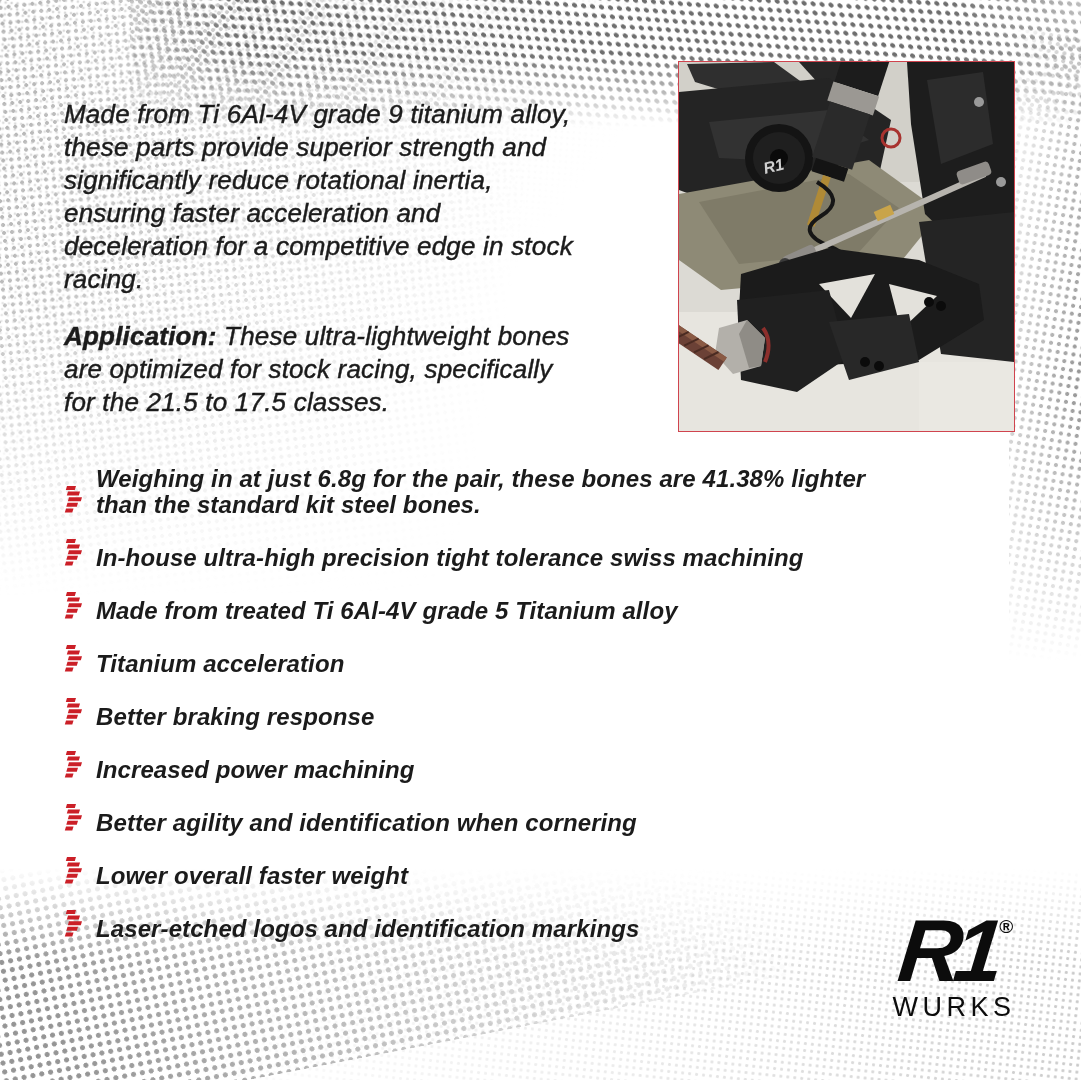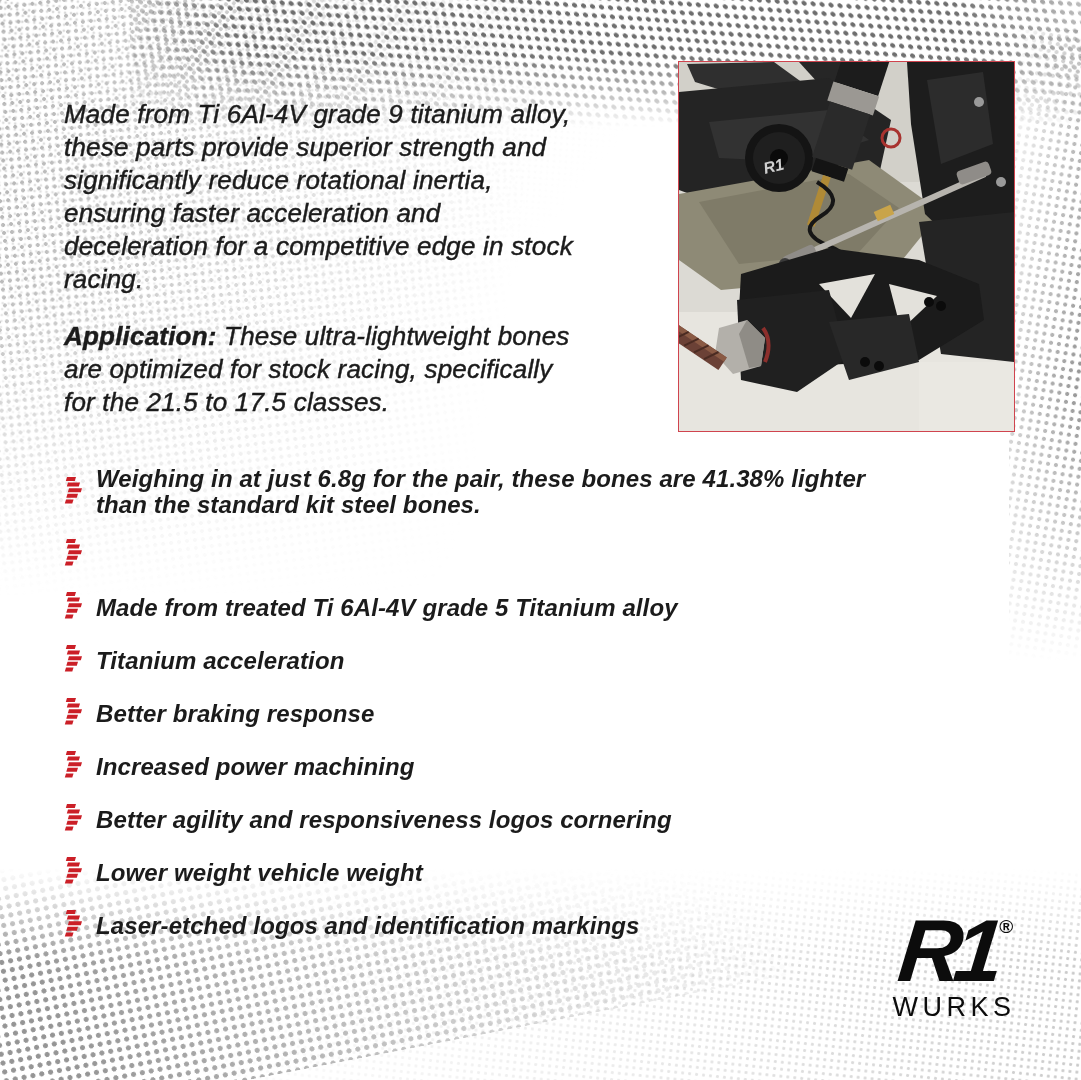--- a/index.html
+++ b/index.html
@@ -47,21 +47,21 @@
   
   .para{position:absolute;left:64px;width:516px;font-style:italic;
     font-size:26px;line-height:33px;letter-spacing:.2px;
     -webkit-text-stroke:.45px currentColor;}
   .intro{top:72px;}
   .application{top:294px;}
   .app-label{font-weight:700;}
   
   .bullets{position:absolute;left:60px;top:466px;width:900px;
     list-style:none;margin:0;padding:0;}
-  .bullet{display:flex;align-items:center;margin-bottom:20px;
+  .bullet{display:flex;align-items:flex-end;margin-bottom:20px;
     font-style:italic;font-weight:700;font-size:24px;line-height:26px;letter-spacing:.1px;}
   .chev{flex:0 0 22px;margin-right:14px;margin-top:1px;color:var(--accent,#cb1f27);}
   .btext{max-width:820px;}
   
   .photo{position:absolute;left:678px;top:61px;width:337px;height:371px;margin:0;
     border:1.5px solid var(--photo_border,#d0444e);box-sizing:border-box;background:#dcdad4;}
   .photo svg{display:block;width:100%;height:100%;}
   
   .logo{position:absolute;left:876px;top:914px;width:156px;text-align:center;color:#0c0c0c;}
   .r1row{white-space:nowrap;}
@@ -183,20 +183,21 @@
     <li class="bullet">
       <span class="chev">
         <svg width="22" height="27" viewBox="0 0 22 27" fill="currentColor">
           <polygon points="7,0 16,0 14.8,4 5.8,4"></polygon>
           <polygon points="8,5.6 20,5.6 18.8,9.6 6.8,9.6"></polygon>
           <polygon points="9,11.2 22,11.2 20.8,15.2 7.8,15.2"></polygon>
           <polygon points="7.5,16.8 18,16.8 16.8,20.8 6.3,20.8"></polygon>
           <polygon points="6,22.4 13.5,22.4 12.3,26.4 4.8,26.4"></polygon>
         </svg>
       </span>
+      <span class="btext">In-house ultra-high precision tight tolerance swiss machining</span>
     </li>
 
     <li class="bullet">
       <span class="chev">
         <svg width="22" height="27" viewBox="0 0 22 27" fill="currentColor">
           <polygon points="7,0 16,0 14.8,4 5.8,4"></polygon>
           <polygon points="8,5.6 20,5.6 18.8,9.6 6.8,9.6"></polygon>
           <polygon points="9,11.2 22,11.2 20.8,15.2 7.8,15.2"></polygon>
           <polygon points="7.5,16.8 18,16.8 16.8,20.8 6.3,20.8"></polygon>
           <polygon points="6,22.4 13.5,22.4 12.3,26.4 4.8,26.4"></polygon>
@@ -247,35 +248,35 @@
     <li class="bullet">
       <span class="chev">
         <svg width="22" height="27" viewBox="0 0 22 27" fill="currentColor">
           <polygon points="7,0 16,0 14.8,4 5.8,4"></polygon>
           <polygon points="8,5.6 20,5.6 18.8,9.6 6.8,9.6"></polygon>
           <polygon points="9,11.2 22,11.2 20.8,15.2 7.8,15.2"></polygon>
           <polygon points="7.5,16.8 18,16.8 16.8,20.8 6.3,20.8"></polygon>
           <polygon points="6,22.4 13.5,22.4 12.3,26.4 4.8,26.4"></polygon>
         </svg>
       </span>
-      <span class="btext">Better agility and responsiveness logos cornering</span>
-    </li>
-
-
-    <li class="bullet">
-      <span class="chev">
-        <svg width="22" height="27" viewBox="0 0 22 27" fill="currentColor">
-          <polygon points="7,0 16,0 14.8,4 5.8,4"></polygon>
-          <polygon points="8,5.6 20,5.6 18.8,9.6 6.8,9.6"></polygon>
-          <polygon points="9,11.2 22,11.2 20.8,15.2 7.8,15.2"></polygon>
-          <polygon points="7.5,16.8 18,16.8 16.8,20.8 6.3,20.8"></polygon>
-          <polygon points="6,22.4 13.5,22.4 12.3,26.4 4.8,26.4"></polygon>
-        </svg>
-      </span>
-      <span class="btext">Lower weight vehicle weight</span>
+      <span class="btext">Better agility and identification when cornering</span>
+    </li>
+
+
+    <li class="bullet">
+      <span class="chev">
+        <svg width="22" height="27" viewBox="0 0 22 27" fill="currentColor">
+          <polygon points="7,0 16,0 14.8,4 5.8,4"></polygon>
+          <polygon points="8,5.6 20,5.6 18.8,9.6 6.8,9.6"></polygon>
+          <polygon points="9,11.2 22,11.2 20.8,15.2 7.8,15.2"></polygon>
+          <polygon points="7.5,16.8 18,16.8 16.8,20.8 6.3,20.8"></polygon>
+          <polygon points="6,22.4 13.5,22.4 12.3,26.4 4.8,26.4"></polygon>
+        </svg>
+      </span>
+      <span class="btext">Lower overall faster weight</span>
     </li>
 
     <li class="bullet">
       <span class="chev">
         <svg width="22" height="27" viewBox="0 0 22 27" fill="currentColor">
           <polygon points="7,0 16,0 14.8,4 5.8,4"></polygon>
           <polygon points="8,5.6 20,5.6 18.8,9.6 6.8,9.6"></polygon>
           <polygon points="9,11.2 22,11.2 20.8,15.2 7.8,15.2"></polygon>
           <polygon points="7.5,16.8 18,16.8 16.8,20.8 6.3,20.8"></polygon>
           <polygon points="6,22.4 13.5,22.4 12.3,26.4 4.8,26.4"></polygon>

